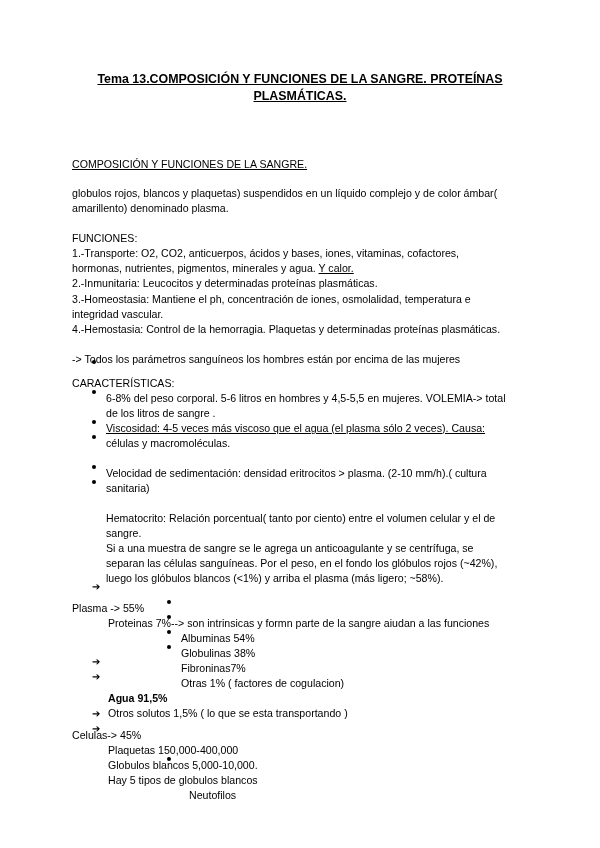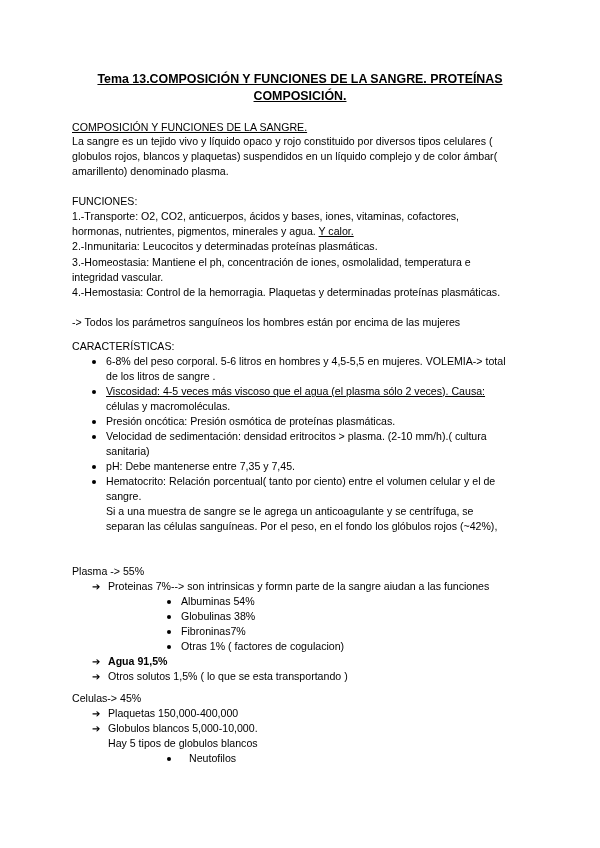--- a/index.html
+++ b/index.html
@@ -1,37 +1,36 @@
 <!DOCTYPE html>
 <html><head>
 <meta charset="utf-8">
 <style>
   html, body { margin:0; padding:0; background:#fff; }
   body { width:600px; height:848px; position:relative; overflow:hidden;
          font-family:"Liberation Sans", sans-serif; color:#000; font-size:10.6px; }
   .page { position:absolute; left:0; top:0; width:600px; height:848px; }
   .title { position:absolute; left:60px; width:480px; text-align:center; font-weight:bold;
            font-size:12.4px; text-decoration:underline; line-height:17px; top:71px; }
-  .ln { position:absolute; white-space:nowrap; line-height:15px; }
+  .ln { position:absolute; white-space:nowrap; line-height:15px;margin-top:37px; }
   .u { text-decoration:underline; }
   .bullet { position:absolute; width:4px; height:4px; border-radius:50%; background:#000; }
   .arrow { position:absolute; font-size:10px; line-height:15px; }
 </style>
 </head>
 <body>
 
 <div class="page">
 
   <div class="title">
     <div>Tema 13.COMPOSICIÓN Y FUNCIONES DE LA SANGRE. PROTEÍNAS</div>
-    <div>COMPOSICIÓN.</div>
+    <div>PLASMÁTICAS.</div>
   </div>
 
   <div class="ln u" style="left:72px;top:120px;">COMPOSICIÓN Y FUNCIONES DE LA SANGRE.</div>
-  <div class="ln" style="left:72px;top:134px;">La sangre es un tejido vivo y líquido opaco y rojo constituido por diversos tipos celulares (</div>
   <div class="ln" style="left:72px;top:164px;">amarillento) denominado plasma.</div>
   <div class="ln" style="left:72px;top:149px;">globulos rojos, blancos y plaquetas) suspendidos en un líquido complejo y de color ámbar(</div>
 
   <div class="ln" style="left:72px;top:194px;">FUNCIONES:</div>
   <div class="ln" style="left:72px;top:209px;text-align:center;">1.-Transporte: O2, CO2, anticuerpos, ácidos y bases, iones, vitaminas, cofactores,</div>
   <div class="ln" style="left:72px;top:224px;"><span>hormonas, nutrientes, pigmentos, minerales y agua. </span><span class="u">Y calor.</span></div>
   <div class="ln" style="left:72px;top:239px;">2.-Inmunitaria: Leucocitos y determinadas proteínas plasmáticas.</div>
   <div class="ln" style="left:72px;top:255px;">3.-Homeostasia: Mantiene el ph, concentración de iones, osmolalidad, temperatura e</div>
   <div class="ln" style="left:72px;top:270px;">integridad vascular.</div>
   <div class="ln" style="left:72px;top:285px;">4.-Hemostasia: Control de la hemorragia. Plaquetas y determinadas proteínas plasmáticas.</div>
@@ -41,34 +40,33 @@
 
   <span class="bullet" style="left:92px;top:360px;"></span>
   <div class="ln" style="left:106px;top:354px;">6-8% del peso corporal. 5-6 litros en hombres y 4,5-5,5 en mujeres. VOLEMIA-&gt; total</div>
   <div class="ln" style="left:106px;top:369px;">de los litros de sangre .</div>
 
   <span class="bullet" style="left:92px;top:390px;"></span>
   <div class="ln" style="left:106px;top:384px;text-decoration:underline;">Viscosidad: 4-5 veces más viscoso que el agua (el plasma sólo 2 veces). Causa:</div>
   <div class="ln" style="left:106px;top:399px;">células y macromoléculas.</div>
 
   <span class="bullet" style="left:92px;top:420px;"></span>
-  <div class="ln" style="left:106px;top:414px;">Presión oncótica: Presión osmótica de proteínas plasmáticas.</div>
 
   <span class="bullet" style="left:92px;top:435px;"></span>
   <div class="ln" style="left:106px;top:429px;">Velocidad de sedimentación: densidad eritrocitos &gt; plasma. (2-10 mm/h).( cultura</div>
   <div class="ln" style="left:106px;top:444px;">sanitaria)</div>
 
   <span class="bullet" style="left:92px;top:465px;"></span>
-  <div class="ln" style="left:106px;top:459px;">pH: Debe mantenerse entre 7,35 y 7,45.</div>
 
   <span class="bullet" style="left:92px;top:480px;"></span>
   <div class="ln" style="left:106px;top:474px;">Hematocrito: Relación porcentual( tanto por ciento) entre el volumen celular y el de</div>
   <div class="ln" style="left:106px;top:489px;">sangre.</div>
   <div class="ln" style="left:106px;top:504px;">Si a una muestra de sangre se le agrega un anticoagulante y se centrífuga, se</div>
   <div class="ln" style="left:106px;top:519px;">separan las células sanguíneas. Por el peso, en el fondo los glóbulos rojos (~42%),</div>
+  <div class="ln" style="left:106px;top:534px;">luego los glóbulos blancos (&lt;1%) y arriba el plasma (más ligero; ~58%).</div>
 
   <div class="ln" style="left:72px;top:564px;">Plasma -&gt; 55%</div>
 
   <span class="arrow" style="left:92px;top:579px;">➔</span>
   <div class="ln" style="left:108px;top:579px;text-align:center;">Proteinas 7%--&gt; son intrinsicas y formn parte de la sangre aiudan a las funciones</div>
 
   <span class="bullet" style="left:167px;top:600px;"></span>
   <div class="ln" style="left:181px;top:594px;">Albuminas 54%</div>
   <span class="bullet" style="left:167px;top:615px;"></span>
   <div class="ln" style="left:181px;top:609px;">Globulinas 38%</div>

